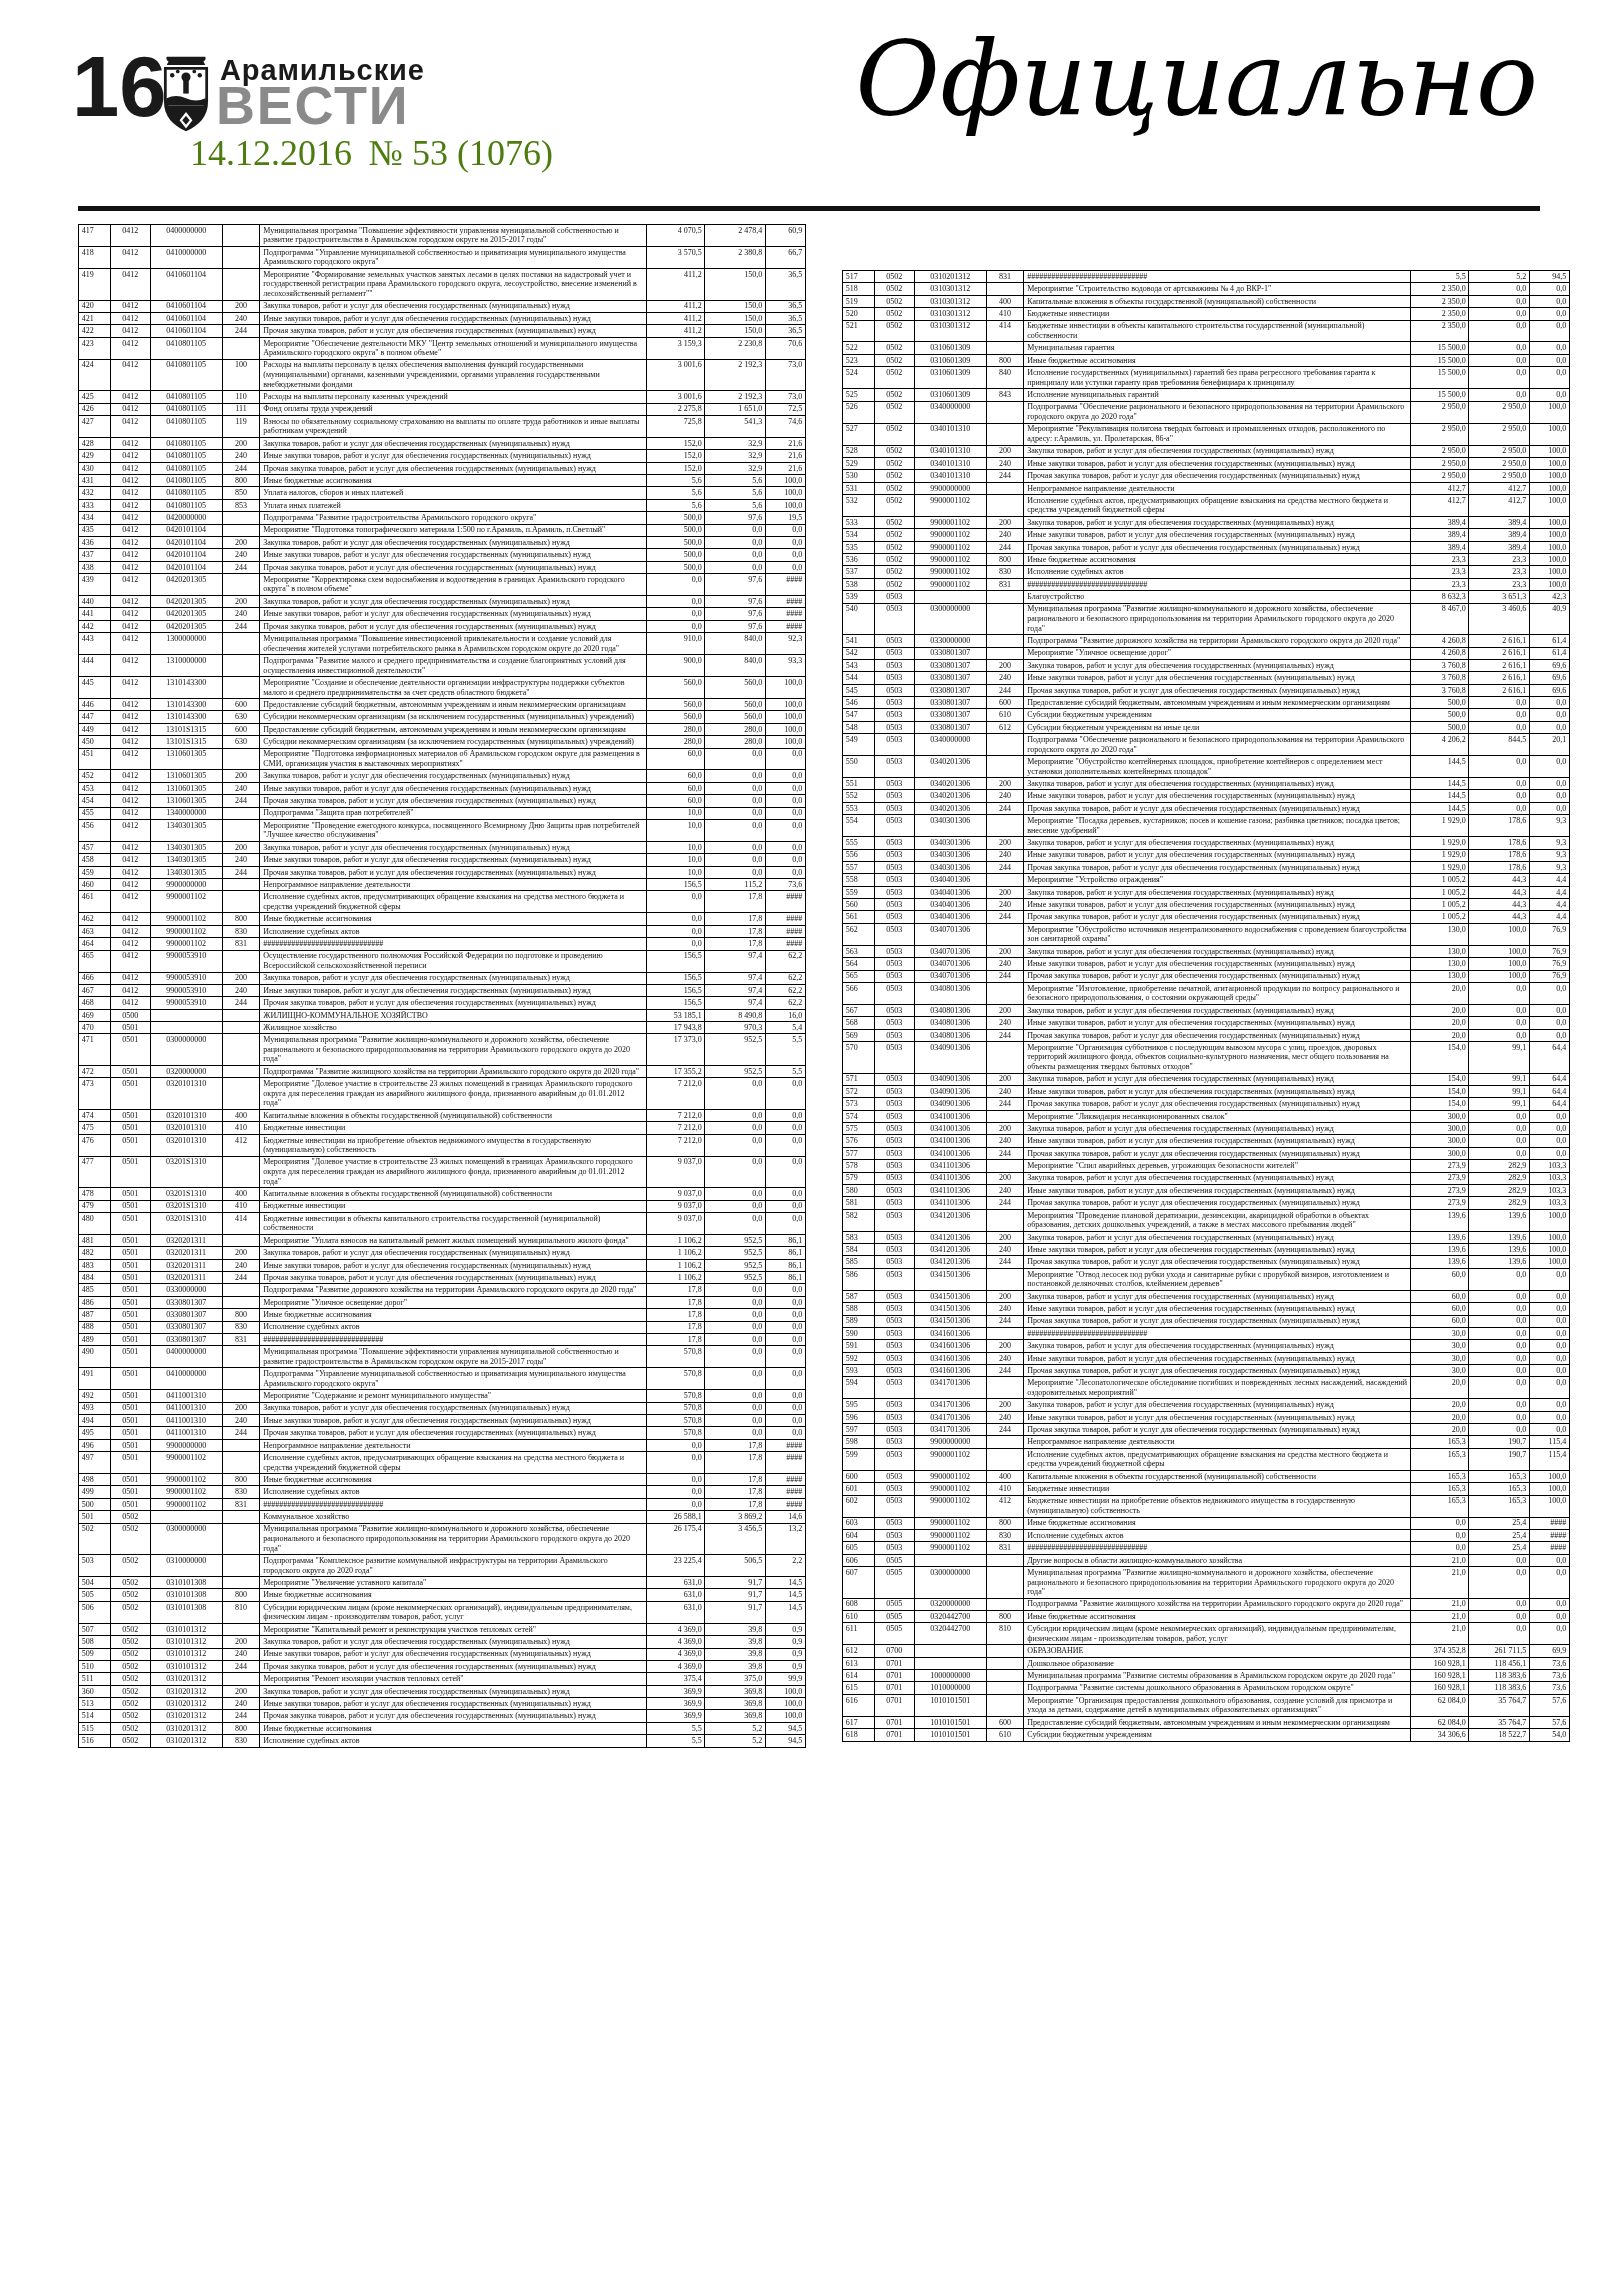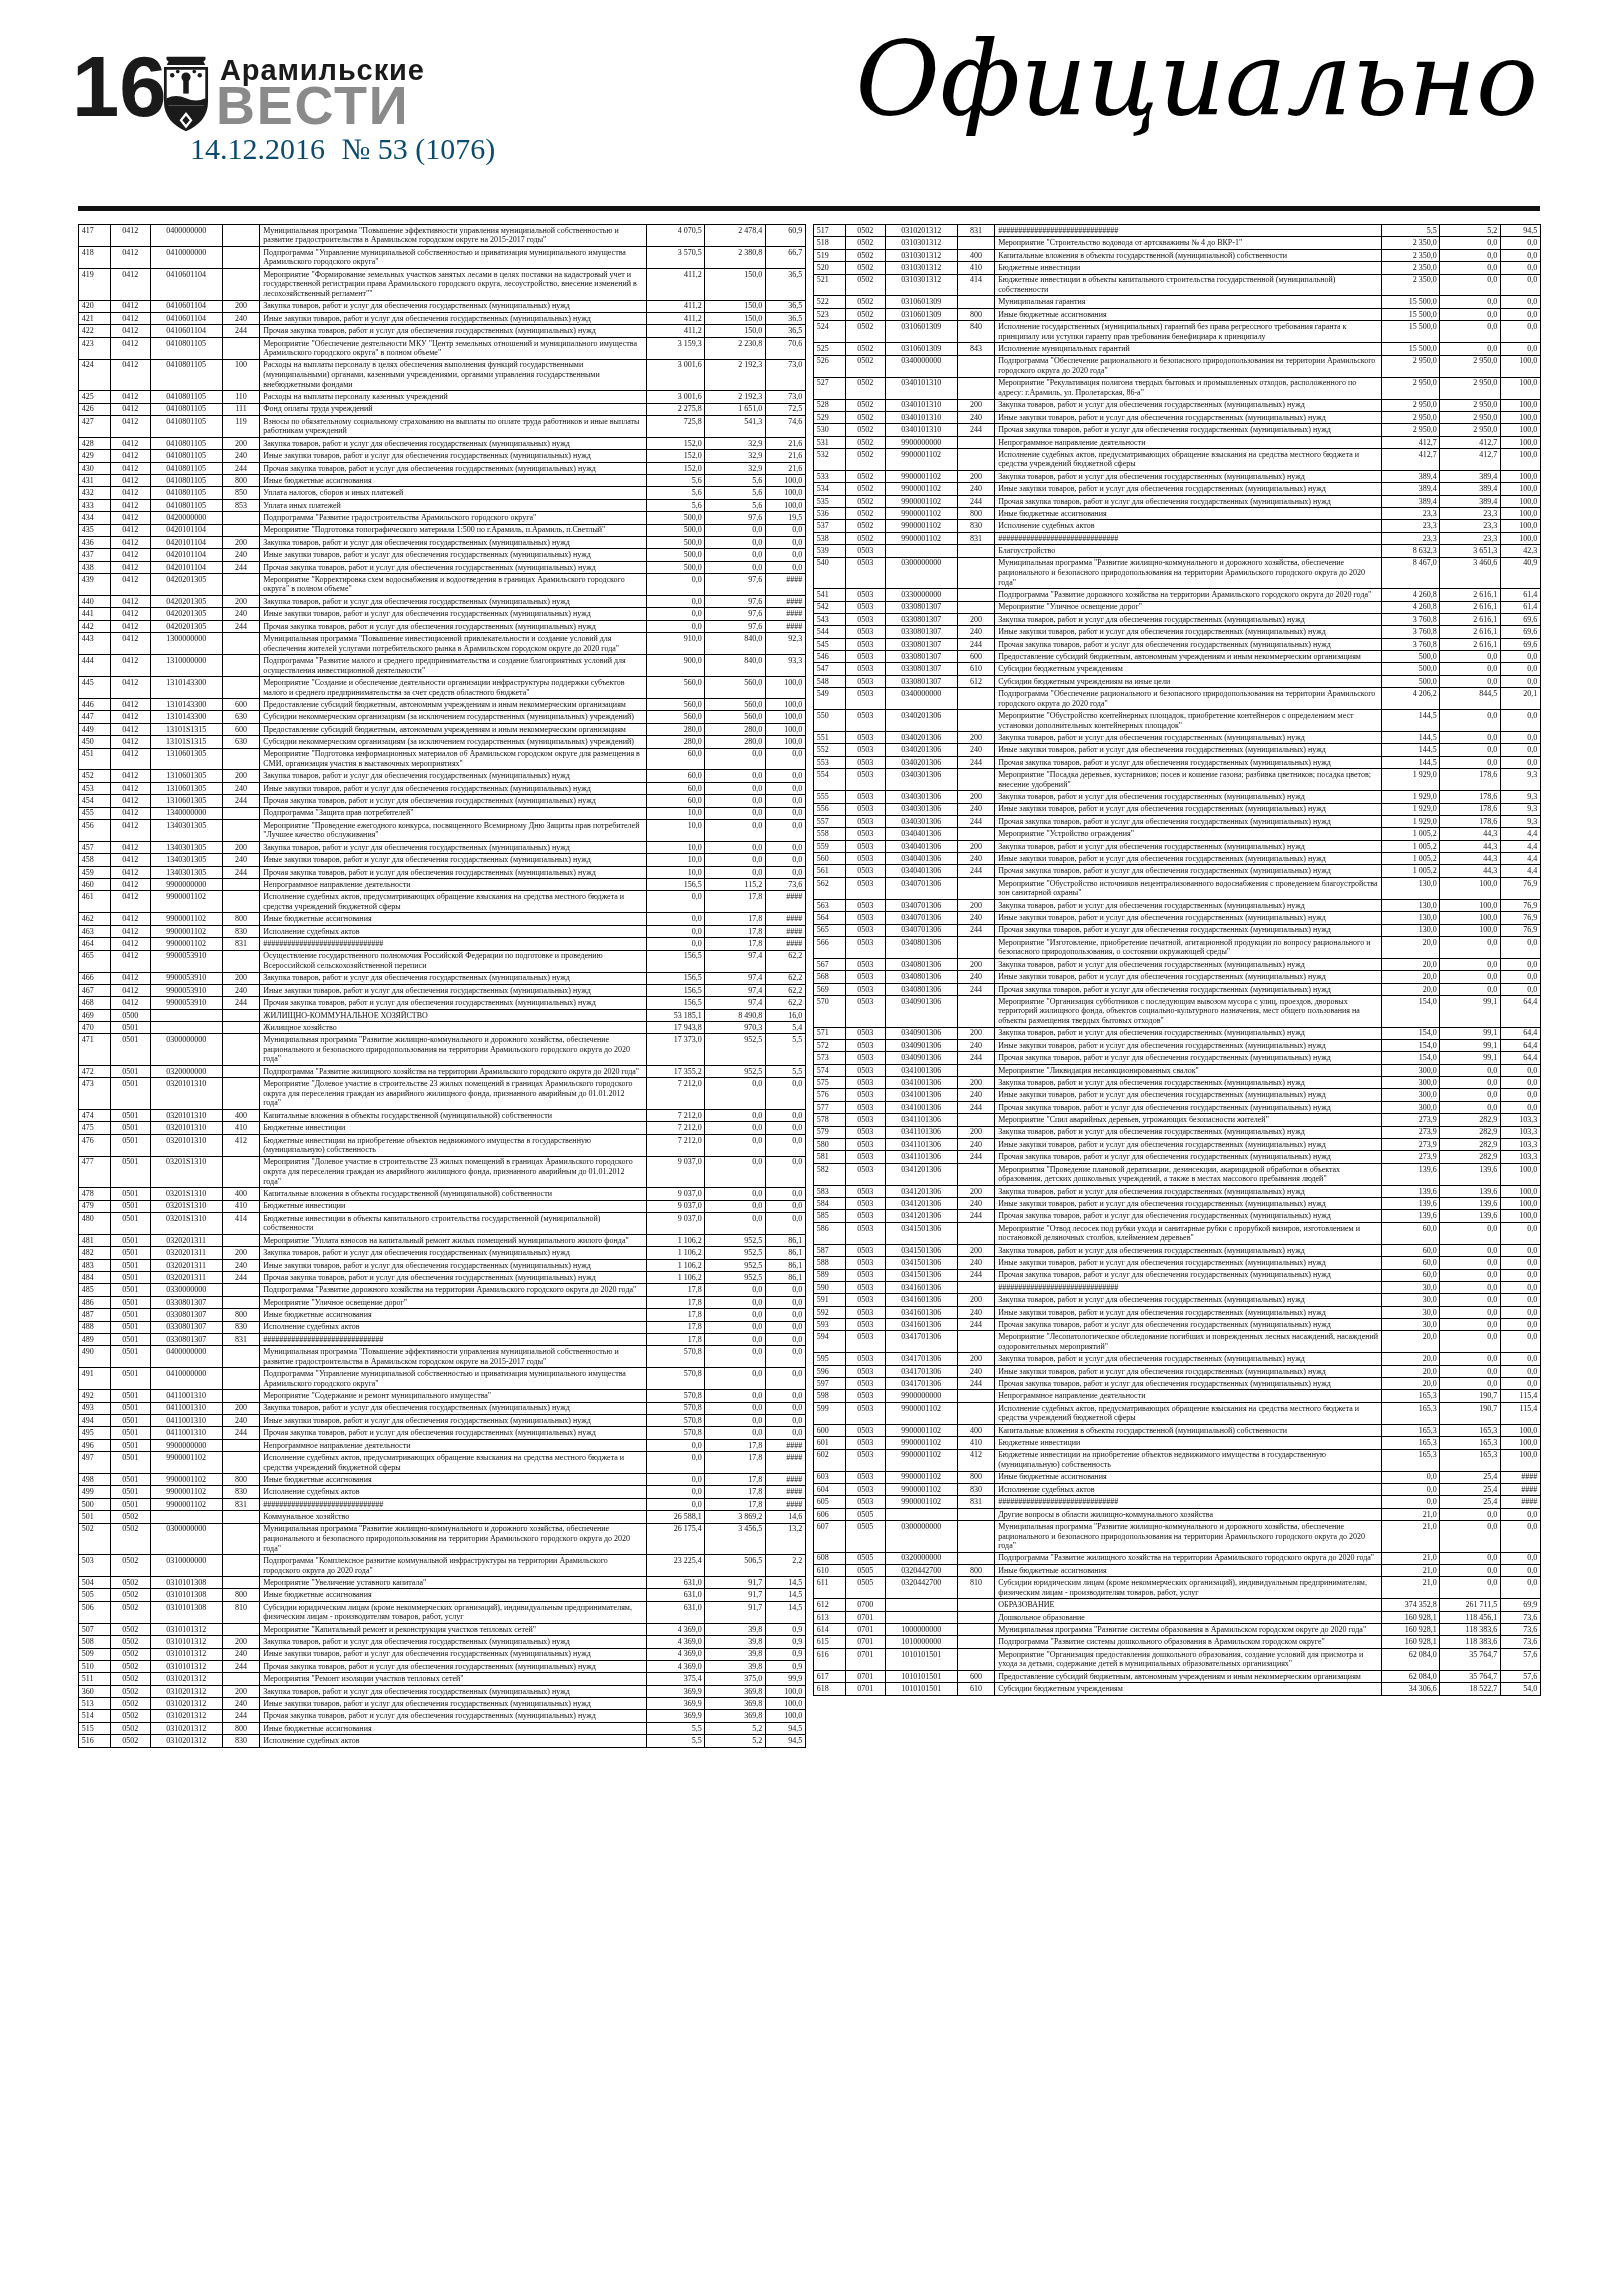--- a/index.html
+++ b/index.html
@@ -7,30 +7,30 @@
         font-family:"Liberation Serif", serif;color:#111;}
   
   .page-num{position:absolute;left:72px;top:44px;font-family:"Liberation Sans",sans-serif;
             font-weight:bold;font-size:85px;line-height:1;color:#1a1a1a;}
   .crest{position:absolute;left:159px;top:55px;}
   .mast-top{position:absolute;left:220px;top:54px;font-family:"Liberation Sans",sans-serif;
             font-weight:bold;font-size:29px;color:#1a1a1a;letter-spacing:0.9px;}
   .mast-main{position:absolute;left:216px;top:78px;font-family:"Liberation Sans",sans-serif;
              font-weight:bold;font-size:54px;color:#8a8a8a;letter-spacing:1.8px;line-height:1;}
   .date-line{position:absolute;left:190px;top:132px;font-family:"Liberation Serif",serif;
-             font-size:30px;color:#0c4a6e;}
+             font-size:36px;color:#4d7c0f;}
   .date-line span{margin-right:16.6px;}
   .section-title{position:absolute;right:81px;top:28px;font-family:"DejaVu Serif",serif;
                  font-style:italic;font-size:103px;line-height:1;color:#000;}
   .rule{position:absolute;left:78px;top:206px;width:1462px;height:4.6px;background:#111;}
   
   table.budget{position:absolute;top:224px;border-collapse:collapse;table-layout:fixed;
                width:728px;font-size:8px;line-height:1.2;}
   table.budget.left{left:78px;}
-  table.budget.right{left:813px;}
+  table.budget.right{left:842px;margin-top:46px;}
   table.budget td{border:0.9px solid #000;padding:0.9px 2.8px 0.9px 2.8px;vertical-align:top;
                   overflow:hidden;overflow-wrap:break-word;}
   table.budget{border:1.8px solid #000;}
   td.c0{text-align:left;}
   td.c1,td.c2,td.c3{text-align:center;}
   td.c4{text-align:left;}
   td.c5,td.c6,td.c7{text-align:right;white-space:nowrap;}
   tr.bold td{font-weight:normal;}
 </style>
 </head>

